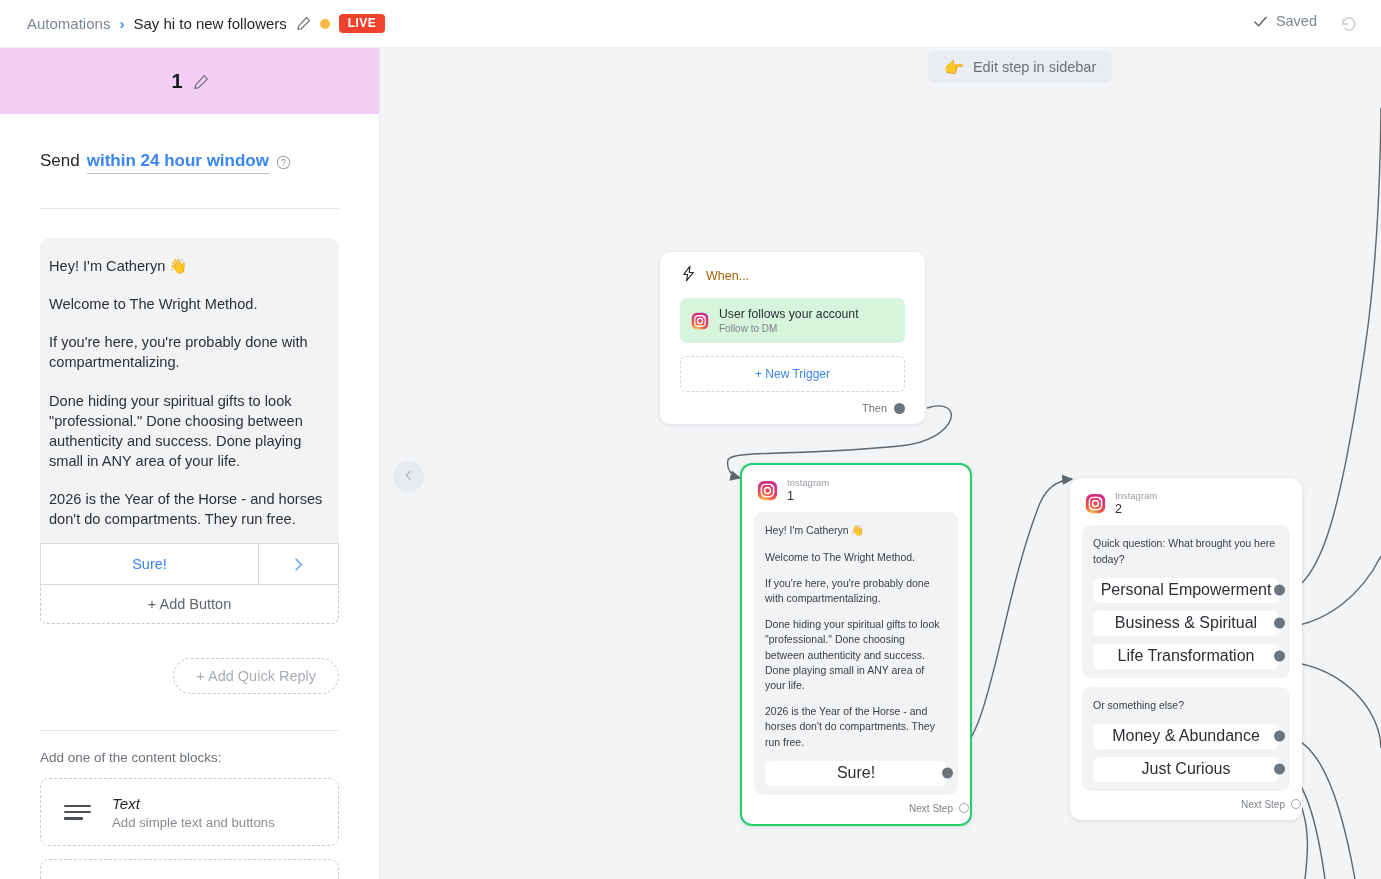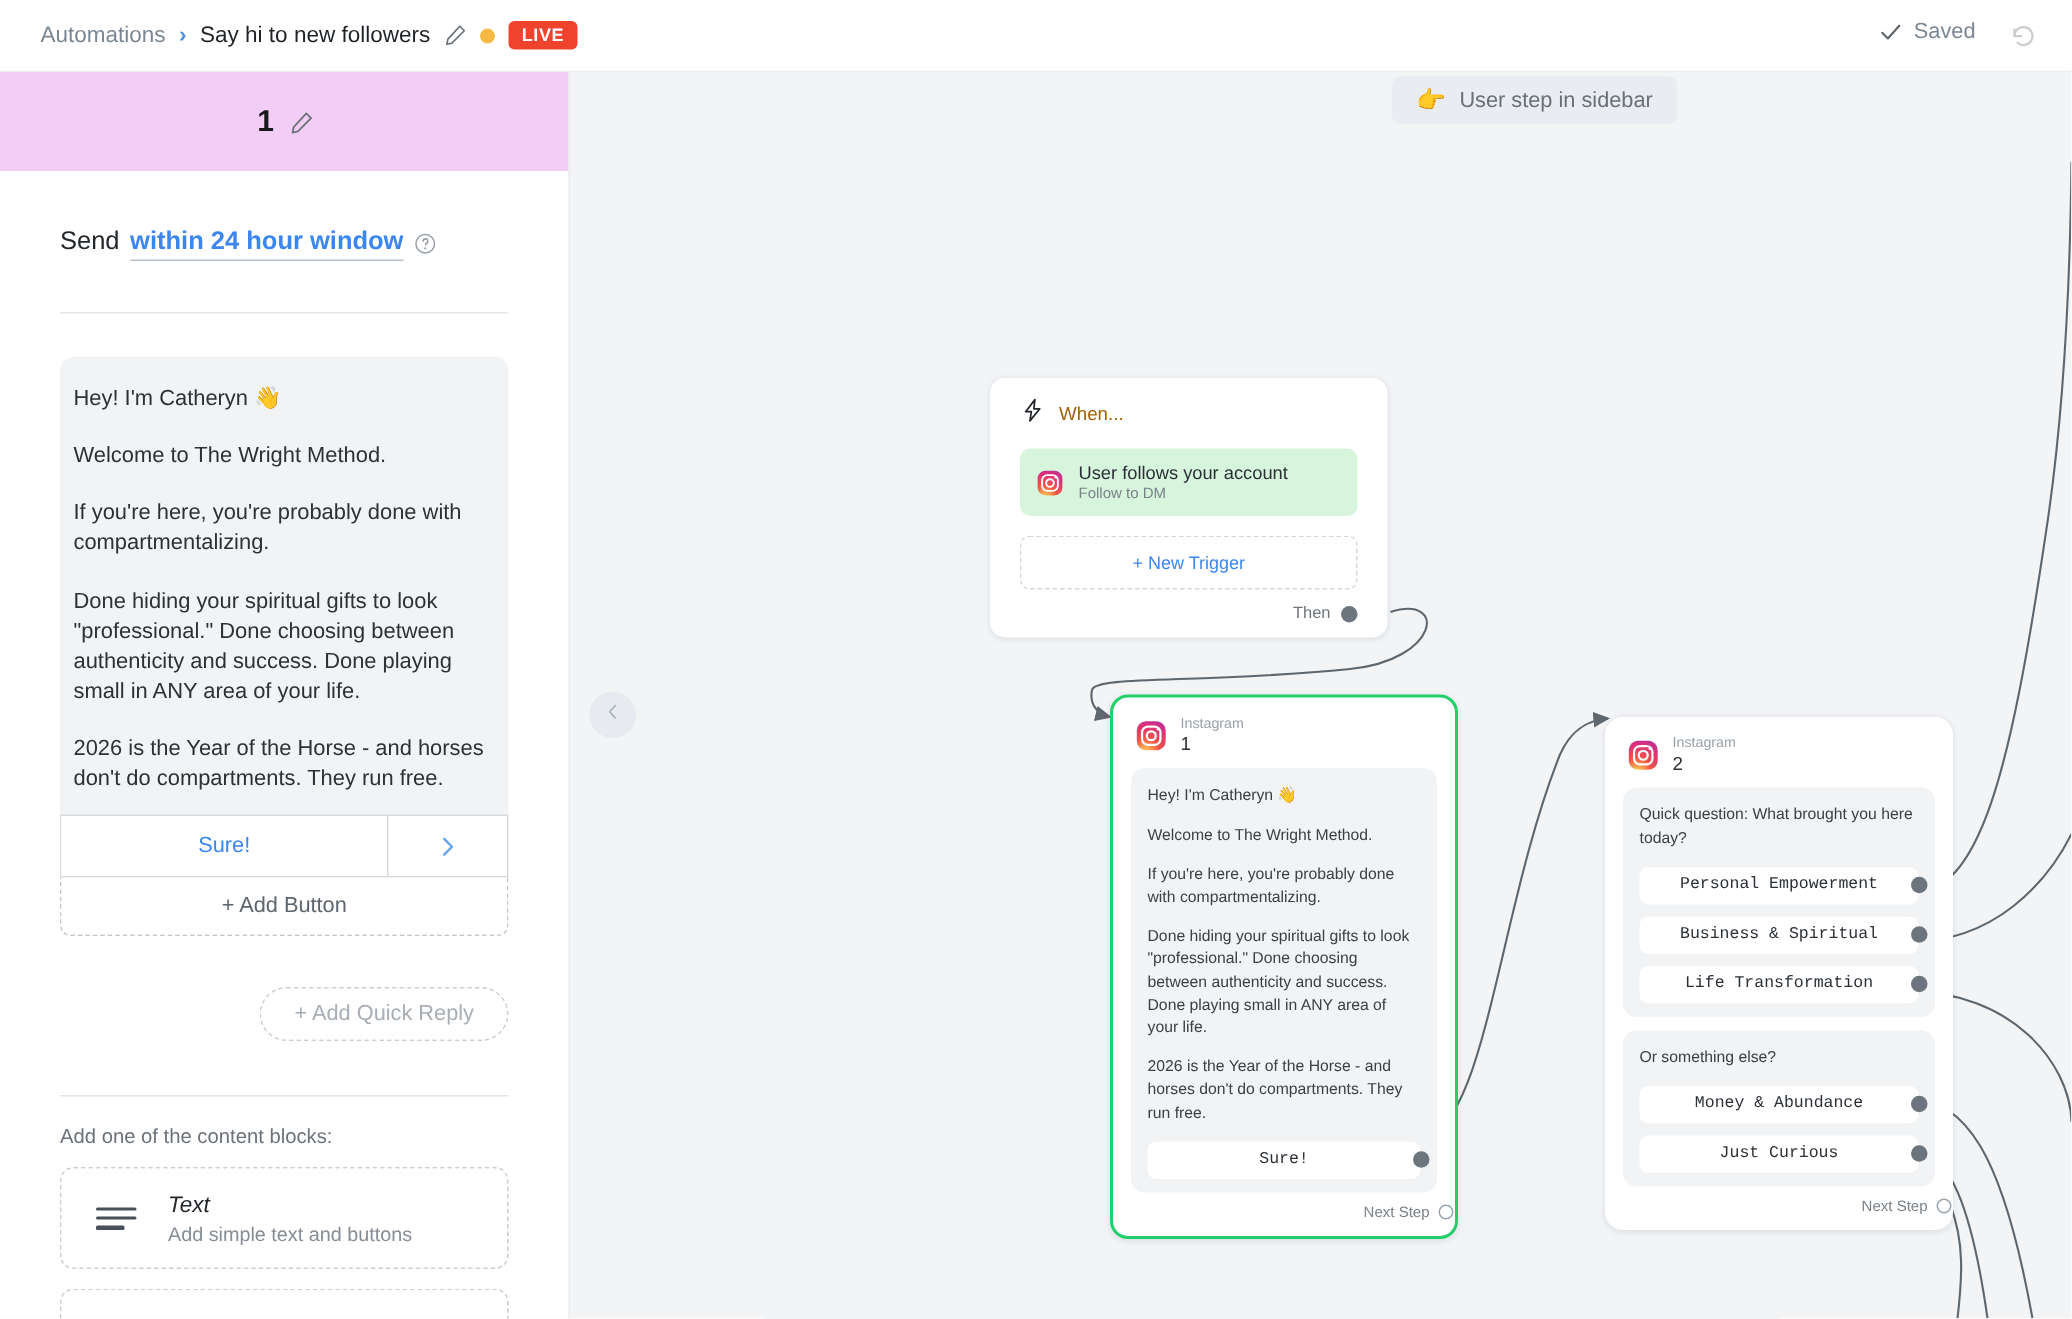--- a/index.html
+++ b/index.html
@@ -146,21 +146,21 @@
   .node-head .ig-ico { width: 21px; height: 21px; }
   .nh-l1 { font-size: 9.5px; color: #9aa1a8; line-height: 1.15; }
   .nh-l2 { font-size: 12.5px; color: #2b3036; line-height: 1.15; }
   .bubble { background: #f2f3f5; border-radius: 9px; margin: 0 12px; padding: 11px 11px 9px; }
   .bub-p { font-size: 10.5px; line-height: 1.45; color: #3a4046; margin-bottom: 11px; }
   .bub-p:last-child { margin-bottom: 0; }
   .node-btn {
     background: #fff; border-radius: 6px; margin-top: 8px; height: 25px;
     display: flex; align-items: center; justify-content: center; position: relative;
   }
-  .node-btn .lbl { font-size: 11px; color: #2b3036; font-family: Liberation Mono, monospace; }
+  .node-btn .lbl { font-size: 16px; color: #2b3036; }
   .node-btn .pin {
     position: absolute; right: -6px; top: 50%; transform: translateY(-50%);
     width: 11px; height: 11px; border-radius: 50%; background: #6c757d;
   }
   .next-step { display: flex; align-items: center; justify-content: flex-end; gap: 6px; padding: 8px 12px 10px; }
   .next-step .t { font-size: 10px; color: #7b8289; }
   .next-step .ring {
     width: 10px; height: 10px; border-radius: 50%; border: 1.4px solid #9aa4ae; background: #fff;
     margin-right: -11px;
   }
@@ -294,21 +294,21 @@
     <div class="collapse-btn">
       <span>
         <svg viewBox="0 0 16 16" width="13" height="13">
             <path d="M10 3 5.5 8 10 13" fill="none" stroke="#aab2bb" stroke-width="1.4" stroke-linecap="round" stroke-linejoin="round"></path>
           </svg>
       </span>
     </div>
 
     <div class="edit-pill">
       <span>👉</span>
-      <span class="t">User step in sidebar</span>
+      <span class="t">Edit step in sidebar</span>
     </div>
 
     <div class="trigger-card">
       <div class="trig-head">
         <span>
           <svg viewBox="0 0 18 18" width="17" height="17">
               <path d="M10.5 1.5 4 10h4l-1 6.5L14 8h-4.2z" fill="#fff" stroke="#22262b" stroke-width="1.2" stroke-linejoin="round"></path>
             </svg>
         </span>
         <span class="t">When...</span>

